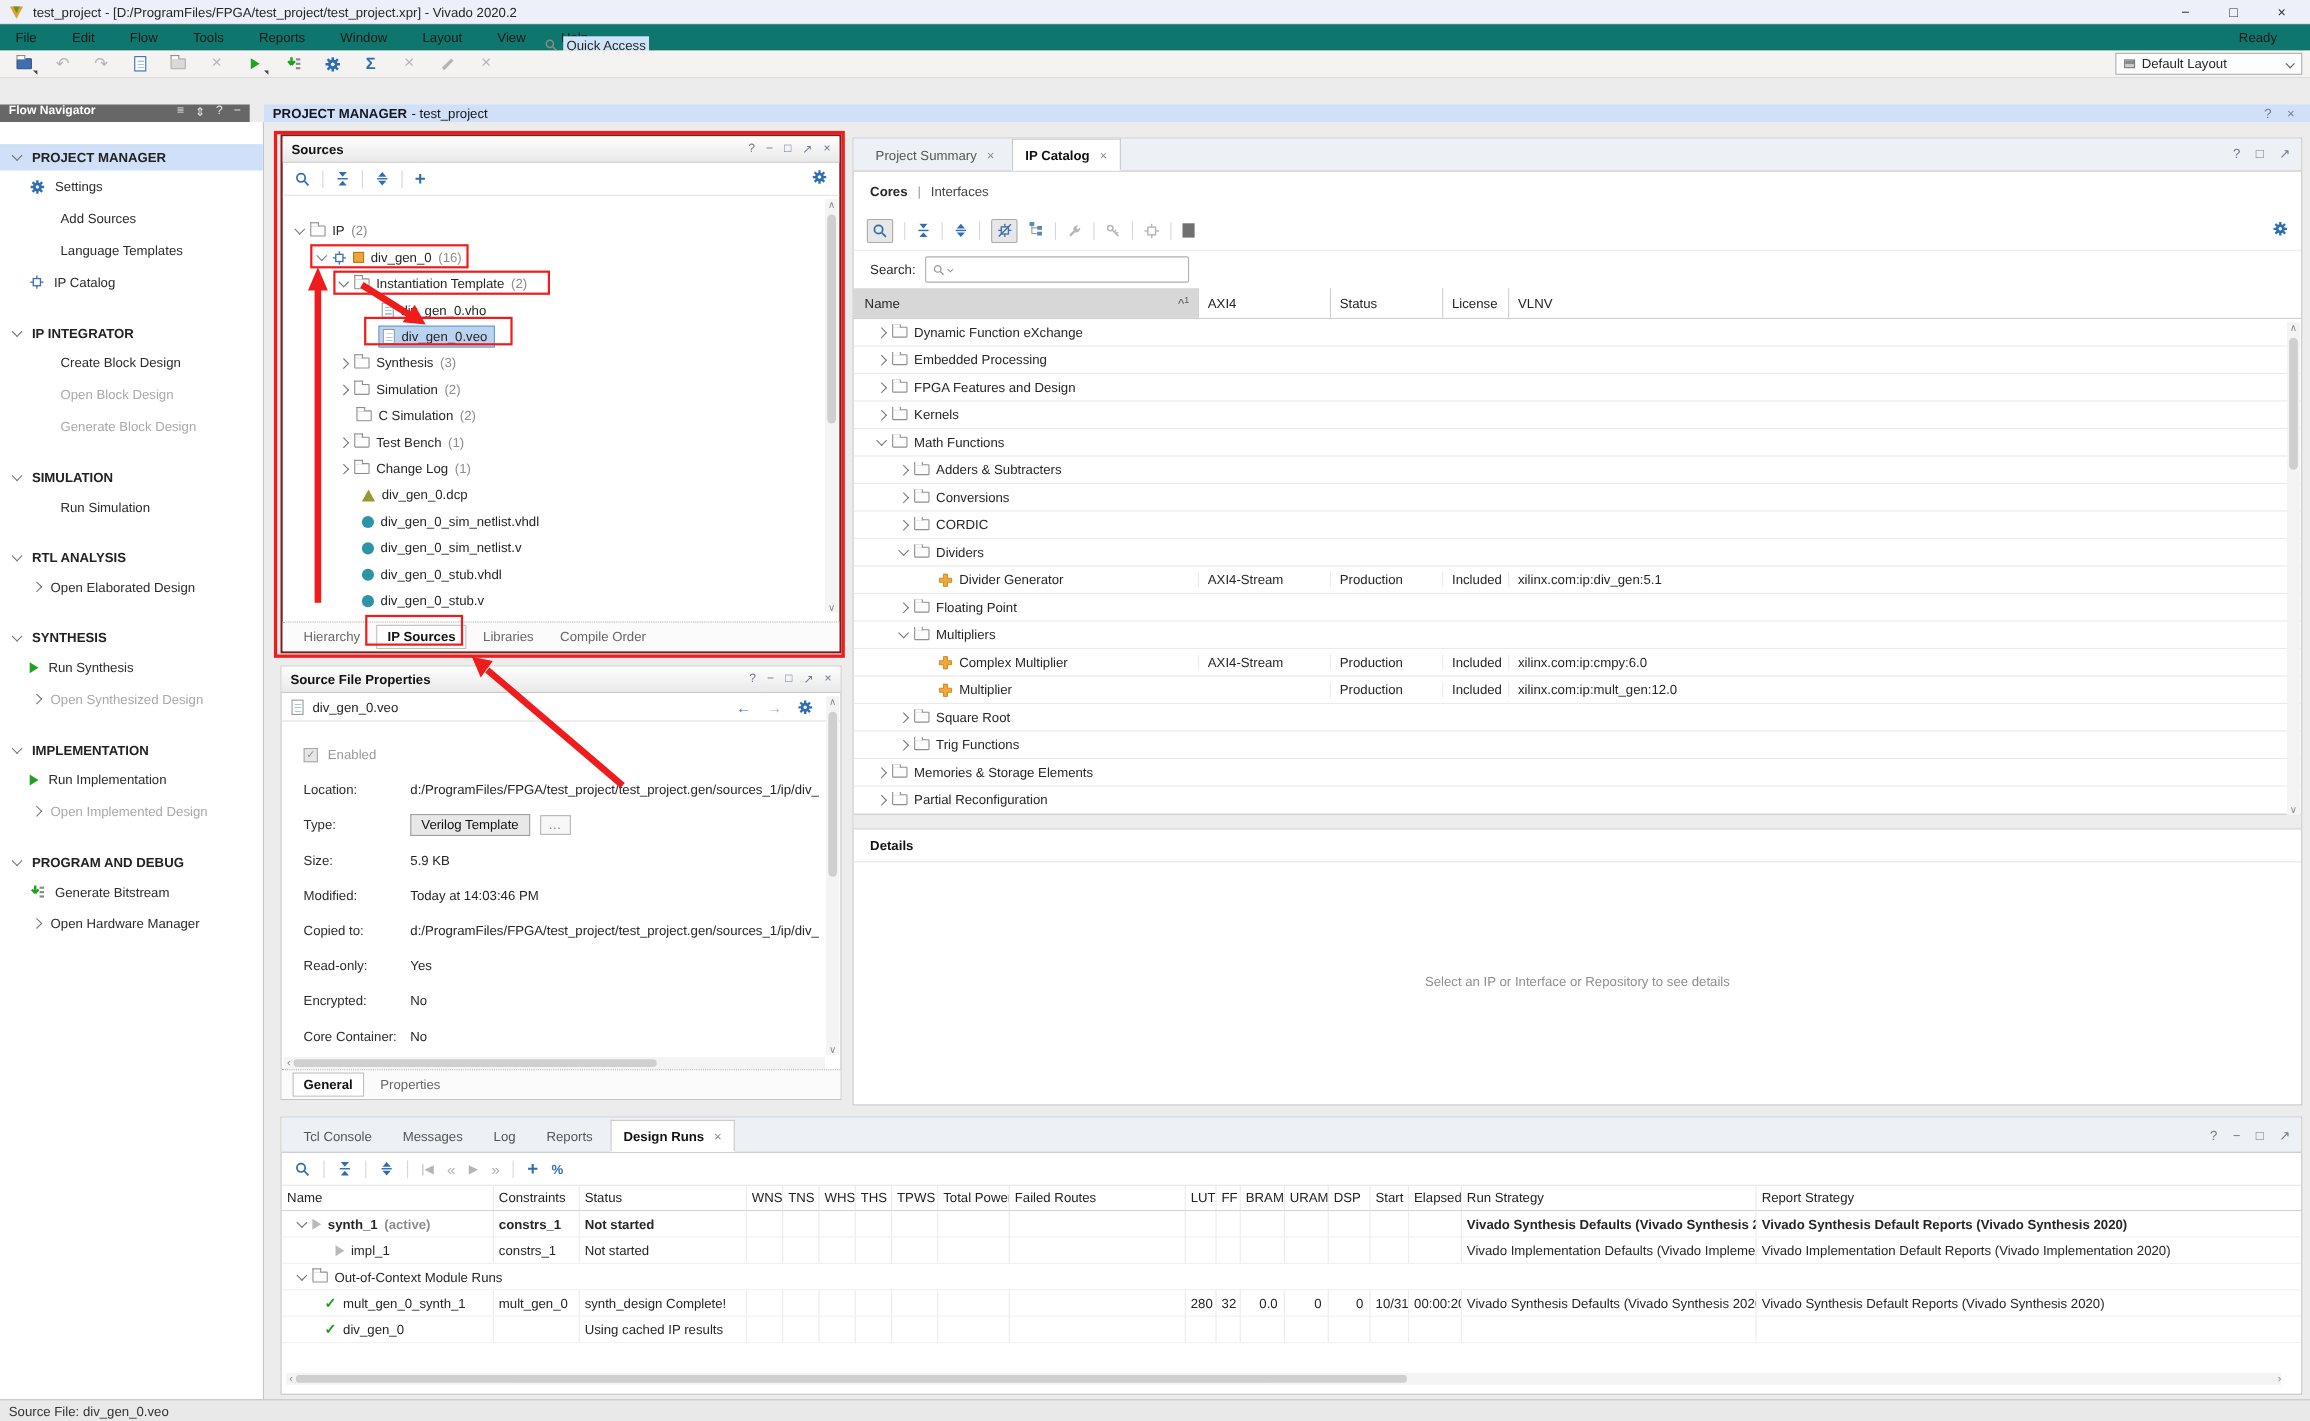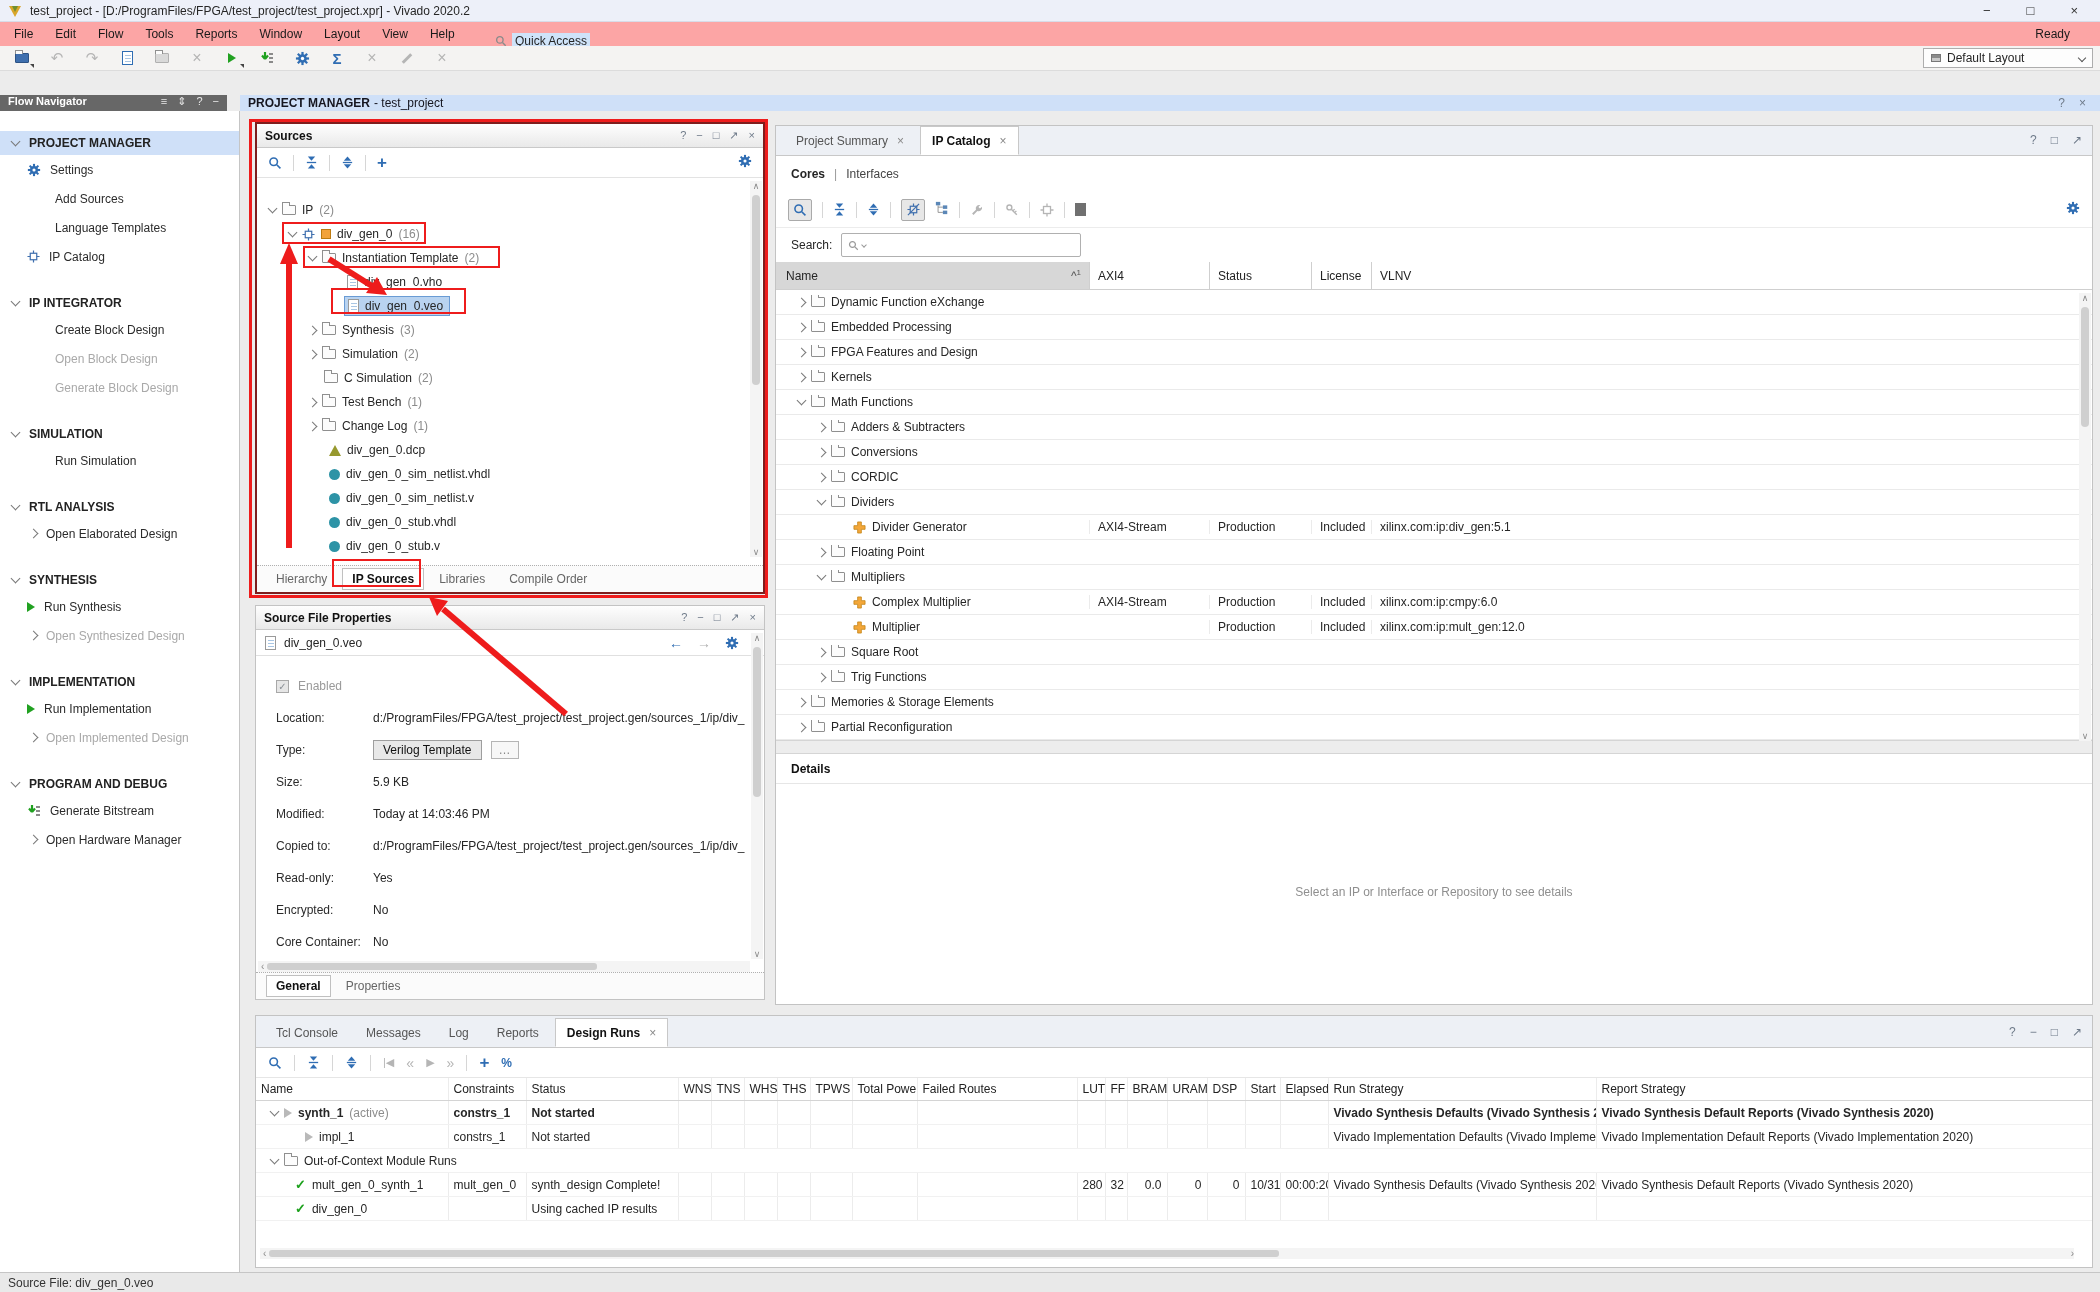--- a/index.html
+++ b/index.html
@@ -21,21 +21,21 @@
 .playt.gray{border-left-color:#b9b9b9}
 .check{color:#1da11d;font-weight:bold;font-size:13px;flex:none}
 .caret{display:inline-block;width:6px;height:6px;border-right:1.4px solid #555;border-bottom:1.4px solid #555;transform:rotate(45deg)}
 .vsep{width:1px;height:16px;background:#d6d6d6;flex:none}
 .svgi{flex:none;display:inline-block}
 .dsq{width:11px;height:13px;background:#707070;flex:none}
 .count{color:#8c8c8c}
 
 .titlebar{position:absolute;left:0;top:0;width:2100px;height: 22px;background:#edf0f9;border-bottom:1px solid #d8dce8;display:flex;align-items:center;padding:0 8px;gap:8px}
 .wbtns{margin-left:auto;display:flex;gap:36px;color:#333;font-size:13px;padding-right:14px}
-.menubar{position:absolute;left:0;top:22px;width:2100px;height:24px;background:#fca5a5;display:flex;align-items:center;gap:22px;padding-left:14px}
+.menubar{position:absolute;left:0;top:22px;width:2100px;height:24px;background:#0f766e;display:flex;align-items:center;gap:32px;padding-left:14px}
 .menubar .mi{color:#1a1a1a}
 .qa{position:absolute;left:493px;top:9px;display:flex;align-items:center;gap:5px;border-bottom:1px solid #9a9a9a;width:210px;height:20px;padding:0 2px}
 .qa .qat{background:#cfe3f9;padding:1px 3px}
 .ready{position:absolute;right:30px;top:5px;color:#1a1a1a}
 .toolbar{position:absolute;left:0;top:46px;width:2100px;height:25px;background:#f4f3f2;border-bottom:1px solid #dcdcdc;display:flex;align-items:center;gap:15px;padding-left:12px}
 .tbi{position:relative;width:20px;height:18px;display:flex;align-items:center;justify-content:center}
 .tbi .mark{position:absolute;right:-2px;bottom:-1px;width:0;height:0;border-left:4px solid transparent;border-top:4px solid #444}
 .gray{color:#b5b5b5}
 .layoutsel{position:absolute;right:7px;top:2px;width:170px;height:20px;border:1px solid #adadad;background:#fdfdfd;display:flex;align-items:center;gap:6px;padding:0 7px}
 .gridic{width:10px;height:8px;background:linear-gradient(#8a8a8a 0 3px,#c9c9c9 3px);border:1px solid #777;flex:none}
@@ -110,21 +110,21 @@
 .detailsbody{height:216px;display:flex;align-items:center;justify-content:center;color:#8f8f8f}
 
 #runs{left:255px;top:1015px;width:1838px;height:253px}
 .runstools{height:30px;display:flex;align-items:center;gap:12px;padding-left:12px;border-bottom:1px solid #e6e6e6}
 .runs-table{border-collapse:collapse;table-layout:fixed;width:100%;font-size:12px}
 .runs-table th{font-weight:normal;text-align:left;padding:4px 5px;border-bottom:1px solid #d4d4d4;border-right:1px solid #ececec;color:#222;white-space:nowrap;overflow:hidden}
 .runs-table td{padding:0 5px;height:24px;border-bottom:1px solid #f1f1f1;border-right:1px solid #ececec;white-space:nowrap;overflow:hidden}
 .runs-table .num{text-align:right}
 .rname{display:flex;align-items:center;gap:6px}
 .boldrow td{font-weight:bold}
-.boldrow td .count,.boldrow td .norm{font-weight:normal}
+.boldrow td .count,.boldrow td .norm{font-weight:bold}
 
 .statusbar{position:absolute;left:0;top:1272px;width:2100px;height:20px;background:#e9e9e9;border-top:1px solid #c6c6c6;display:flex;align-items:center;padding-left:8px;color:#333}
 
 .red-box{position:absolute;border:3px solid #ee1c1c;z-index:60;pointer-events:none}
 .red-box.thin{border-width:2px}
 #overlay{position:absolute;left:0;top:0;z-index:59;pointer-events:none}
 </style>
 </head>
 <body>
 

